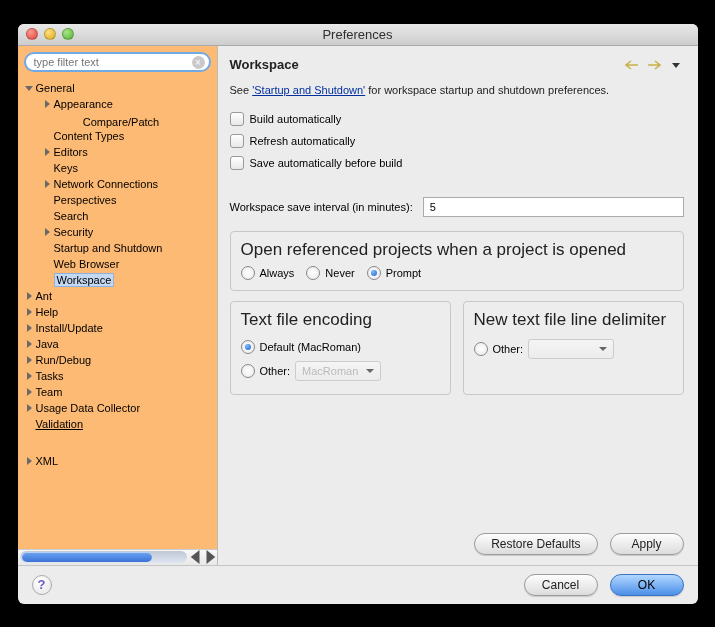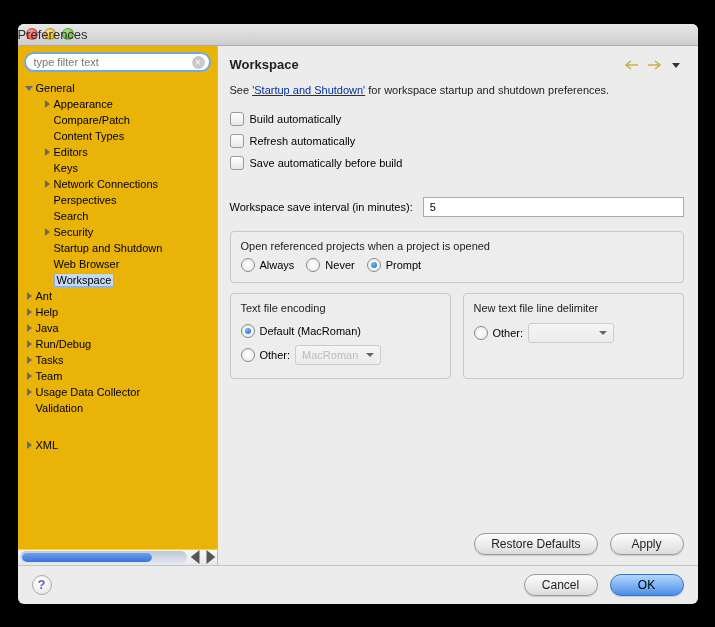--- a/index.html
+++ b/index.html
@@ -30,31 +30,31 @@
   display: flex;
   align-items: center;
   position: relative;
 }
 .traffic { display: flex; gap: 6px; margin-left: 8px; }
 .traffic span { width: 12px; height: 12px; border-radius: 50%; display: inline-block; border: 0.5px solid rgba(0,0,0,0.2); }
 .t-close { background: radial-gradient(circle at 35% 30%, #ff9a8f, #e0443e); }
 .t-min   { background: radial-gradient(circle at 35% 30%, #ffe07e, #dcaa1f); }
 .t-zoom  { background: radial-gradient(circle at 35% 30%, #a7e48d, #56b12e); }
 .title {
-  position: absolute; left: 0; right: 0; 
+  position: absolute; left: 0; right: 0; text-align: center;
   font-size: 13px; color: #2f2f2f; font-weight: 400;
 }
 .body {
   flex: 1;
   display: flex;
   overflow: hidden;
 }
 .sidebar {
   width: 200px;
-  background: #eab308;
+  background: #fdba74;
   border-right: 1px solid #bbb;
   display: flex;
   flex-direction: column;
   position: relative;
 }
 .filter-wrap { padding: 6px; }
 .filter {
   width: 100%;
   height: 20px;
   border: 2px solid #6fa9e6;
@@ -146,21 +146,21 @@
   flex: 1; height: 20px; border: 1px solid #aaa;
   background: #fff; padding: 0 6px; font-size: 11px;
 }
 .group {
   margin-top: 14px;
   border: 1px solid #c7c7c7;
   border-radius: 4px;
   padding: 8px 10px 10px;
   background: #ededed;
 }
-.group-title { font-size: 11px; color: #222; margin-bottom: 6px; }
+.group-title { font-size: 17px; color: #222; margin-bottom: 6px; }
 .radio-row { display: flex; align-items: center; gap: 12px; }
 .radio-opt { display: flex; align-items: center; gap: 5px; }
 .radio {
   width: 14px; height: 14px; border-radius: 50%;
   border: 1px solid #888;
   background: radial-gradient(#fff,#e8e8e8);
   display: inline-flex; align-items: center; justify-content: center;
 }
 .radio.sel::after {
   content: ""; width: 6px; height: 6px; border-radius: 50%;
@@ -236,21 +236,21 @@
             <span class="tree-label">General</span>
           </div>
           <div class="tree-item" style="padding-left: 24px;">
             <span class="arrow">
               <svg viewBox="0 0 8 8">
                 <polygon points="2,0 2,8 7,4" fill="#6a6a6a"></polygon>
               </svg>
             </span>
             <span class="tree-label">Appearance</span>
           </div>
-          <div class="tree-item" style="padding-left: 24px;">
+          <div class="tree-item" style="padding-left: 12px; flex-direction: column;">
             <span class="arrow"></span>
             <span class="tree-label">Compare/Patch</span>
           </div>
           <div class="tree-item" style="padding-left: 24px;">
             <span class="arrow"></span>
             <span class="tree-label">Content Types</span>
           </div>
           <div class="tree-item" style="padding-left: 24px;">
             <span class="arrow">
               <svg viewBox="0 0 8 8">
@@ -314,20 +314,28 @@
               </svg>
             </span>
             <span class="tree-label">Help</span>
           </div>
           <div class="tree-item" style="padding-left: 6px;">
             <span class="arrow">
               <svg viewBox="0 0 8 8">
                 <polygon points="2,0 2,8 7,4" fill="#6a6a6a"></polygon>
               </svg>
             </span>
+            <span class="tree-label">Install/Update</span>
+          </div>
+          <div class="tree-item" style="padding-left: 6px;">
+            <span class="arrow">
+              <svg viewBox="0 0 8 8">
+                <polygon points="2,0 2,8 7,4" fill="#6a6a6a"></polygon>
+              </svg>
+            </span>
             <span class="tree-label">Java</span>
           </div>
           <div class="tree-item" style="padding-left: 6px;">
             <span class="arrow">
               <svg viewBox="0 0 8 8">
                 <polygon points="2,0 2,8 7,4" fill="#6a6a6a"></polygon>
               </svg>
             </span>
             <span class="tree-label">Run/Debug</span>
           </div>
@@ -348,21 +356,21 @@
             <span class="tree-label">Team</span>
           </div>
           <div class="tree-item" style="padding-left: 6px;">
             <span class="arrow">
               <svg viewBox="0 0 8 8">
                 <polygon points="2,0 2,8 7,4" fill="#6a6a6a"></polygon>
               </svg>
             </span>
             <span class="tree-label">Usage Data Collector</span>
           </div>
-          <div class="tree-item" style="padding-left: 6px;">
+          <div class="tree-item" style="padding-left: 6px; text-decoration: underline;">
             <span class="arrow"></span>
             <span class="tree-label">Validation</span>
           </div>
           <div class="tree-item" style="padding-left: 6px; margin-top: 21px;">
             <span class="arrow">
               <svg viewBox="0 0 8 8">
                 <polygon points="2,0 2,8 7,4" fill="#6a6a6a"></polygon>
               </svg>
             </span>
             <span class="tree-label">XML</span>

